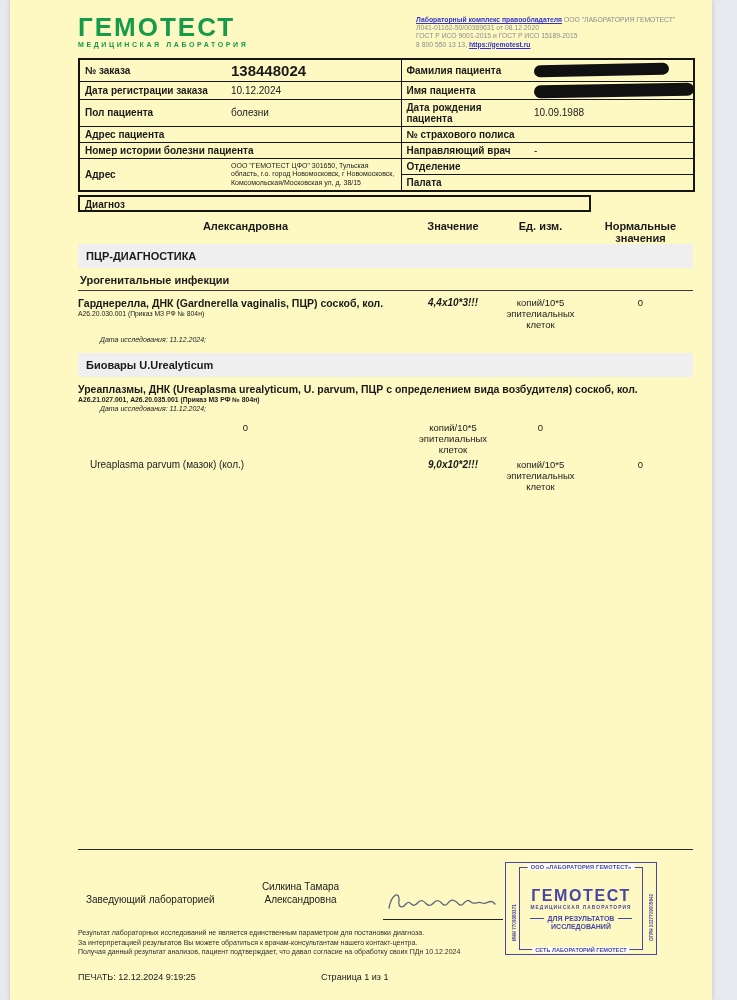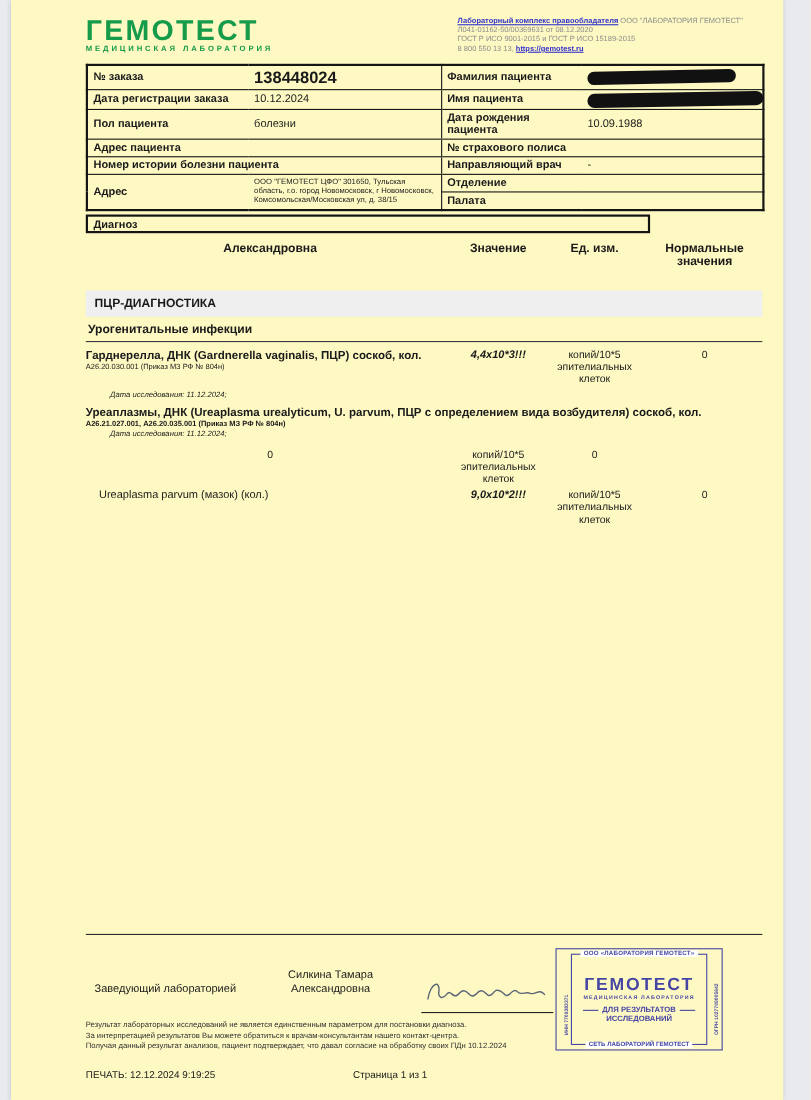--- a/index.html
+++ b/index.html
@@ -27,21 +27,21 @@
   .c1 { width:147px; } .c2 { width:175px; } .c3 { width:128px; } .c4 { width:165px; }
   .redact { background:#111; border-radius:7px; }
   .r1 { width:135px; height:12px; transform:rotate(-1.2deg); }
   .r2 { width:160px; height:13px; transform:rotate(-1deg); }
   .diagbox { width:513px; border:2px solid #151515; margin-top:3px; padding:2px 5px; font-size:10px; font-weight:700; height:17px; }
 
   
   .rgrid { display:grid; grid-template-columns:335px 80px 95px 105px; width:615px; }
   .res-header { margin-top:8px; font-size:11px; font-weight:700; }
   .res-header > div { text-align:center; }
-  .band { width:615px; background:#efefef; font-size:11px; font-weight:700; padding:6px 8px; margin-top:20px; }
+  .band { width:615px; background:#efefef; font-size:11px; font-weight:700; padding:6px 8px; margin-top:0; }
   .subsection { width:615px; font-size:11px; font-weight:700; padding:6px 2px 4px 2px; border-bottom:1px solid #3a3a3a; }
   .res-row { margin-top:6px; font-size:9.5px; }
   .rname { font-size:10.5px; font-weight:700; padding-right:8px; }
   .rname.plain { font-weight:400; font-size:10px; padding-left:12px; }
   .code { font-size:6.8px; font-weight:400; margin-top:1px; }
   .code.b { font-weight:700; }
   .rval { text-align:center; }
   .bi { font-weight:700; font-style:italic; font-size:10px; }
   .runits { text-align:center; line-height:11px; }
   .rnorm { text-align:center; }
@@ -151,20 +151,21 @@
       <div class="rname">
         <span>Гарднерелла, ДНК (Gardnerella vaginalis, ПЦР) соскоб, кол.</span>
         <div class="code">А26.20.030.001 (Приказ МЗ РФ № 804н)</div>
       </div>
       <div class="rval bi">4,4x10*3!!!</div>
       <div class="runits">копий/10*5 эпителиальных клеток</div>
       <div class="rnorm">0</div>
     </div>
     <div class="rdate">Дата исследования: 11.12.2024;</div>
 
+    <div class="band" style="margin-top:10px;">Биовары U.Urealyticum</div>
 
     <div class="groupname">Уреаплазмы, ДНК (Ureaplasma urealyticum, U. parvum, ПЦР с определением вида возбудителя) соскоб, кол.</div>
     <div class="code b">А26.21.027.001, А26.20.035.001 (Приказ МЗ РФ № 804н)</div>
     <div class="rdate" style="margin-top:2px;">Дата исследования: 11.12.2024;</div>
 
     <div class="rgrid res-row" style="margin-top:10px;">
       <div class="rval">0</div>
       <div class="runits">копий/10*5 эпителиальных клеток</div>
       <div class="rnorm">0</div>
     </div>

